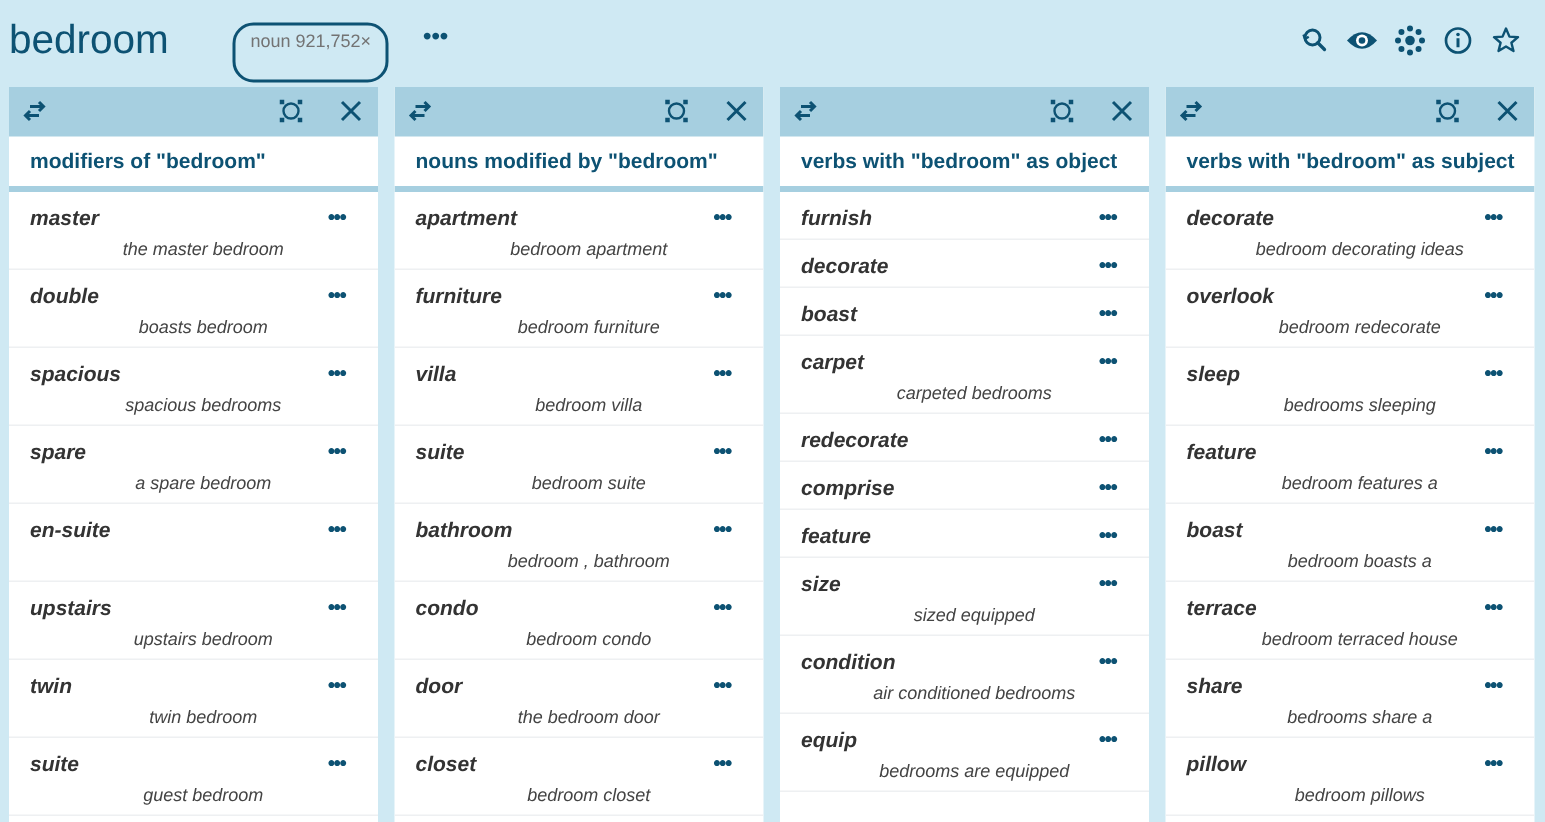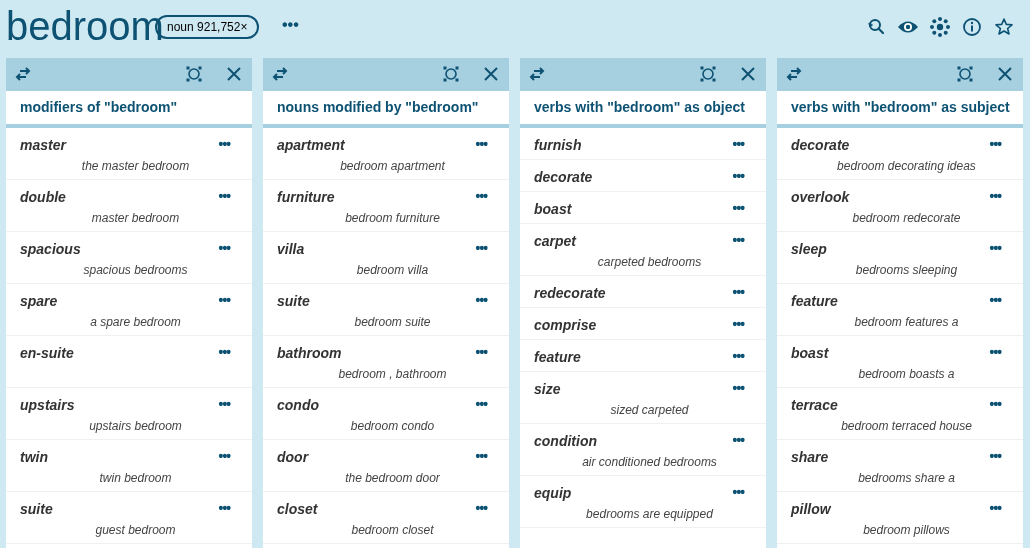--- a/index.html
+++ b/index.html
@@ -8,29 +8,29 @@
       background: #cfe9f3;
       font-family: "Liberation Sans", sans-serif;
       color: #333;
       position: relative;
     }
     .topbar {
       position: absolute; left: 0; top: 0; width: 1030px; height: 56px;
     }
     .headword {
       position: absolute; left: 6px; top: 6px;
-      font-size: 40px; color: #0d5273; line-height: 40px;
+      font-size: 27px; color: #0d5273; line-height: 40px;
       font-family: "Liberation Sans", sans-serif;
     }
     .badge {
       position: absolute; left: 155px; top: 15px;
-      height: 24px; padding: 0 10px;
+      height: 40px; padding: 0 10px;
       border: 2px solid #0d5273; border-radius: 14px;
       box-sizing: border-box;
-      font-size: 12px; color: #000000; line-height: 20px;
+      font-size: 12px; color: #737373; line-height: 20px;
       background: transparent;
       text-align: center;
     }
     .more-top {
       position: absolute; left: 282px; top: 16px;
       font-size: 16px; color: #0d5273; font-weight: bold; letter-spacing: 0px;
     }
     .top-icons {
       position: absolute; right: 10px; top: 14px; display: flex; gap: 0;
     }
@@ -141,21 +141,21 @@
     </div>
     <div class="panel-title">modifiers of "bedroom"</div>
     <div class="rows">
         <div class="row with-ex">
           <div class="word">master</div>
           <div class="ex">the master bedroom</div>
           <div class="dots">•••</div>
         </div>
         <div class="row with-ex">
           <div class="word">double</div>
-          <div class="ex">master bedroom</div>
+          <div class="ex">boasts bedroom</div>
           <div class="dots">•••</div>
         </div>
         <div class="row with-ex">
           <div class="word">spacious</div>
           <div class="ex">spacious bedrooms</div>
           <div class="dots">•••</div>
         </div>
         <div class="row with-ex">
           <div class="word">spare</div>
           <div class="ex">a spare bedroom</div>
@@ -286,21 +286,21 @@
         <div class="row no-ex">
           <div class="word">comprise</div>
           <div class="dots">•••</div>
         </div>
         <div class="row no-ex">
           <div class="word">feature</div>
           <div class="dots">•••</div>
         </div>
         <div class="row with-ex">
           <div class="word">size</div>
-          <div class="ex">sized carpeted</div>
+          <div class="ex">sized equipped</div>
           <div class="dots">•••</div>
         </div>
         <div class="row with-ex">
           <div class="word">condition</div>
           <div class="ex">air conditioned bedrooms</div>
           <div class="dots">•••</div>
         </div>
         <div class="row with-ex">
           <div class="word">equip</div>
           <div class="ex">bedrooms are equipped</div>

